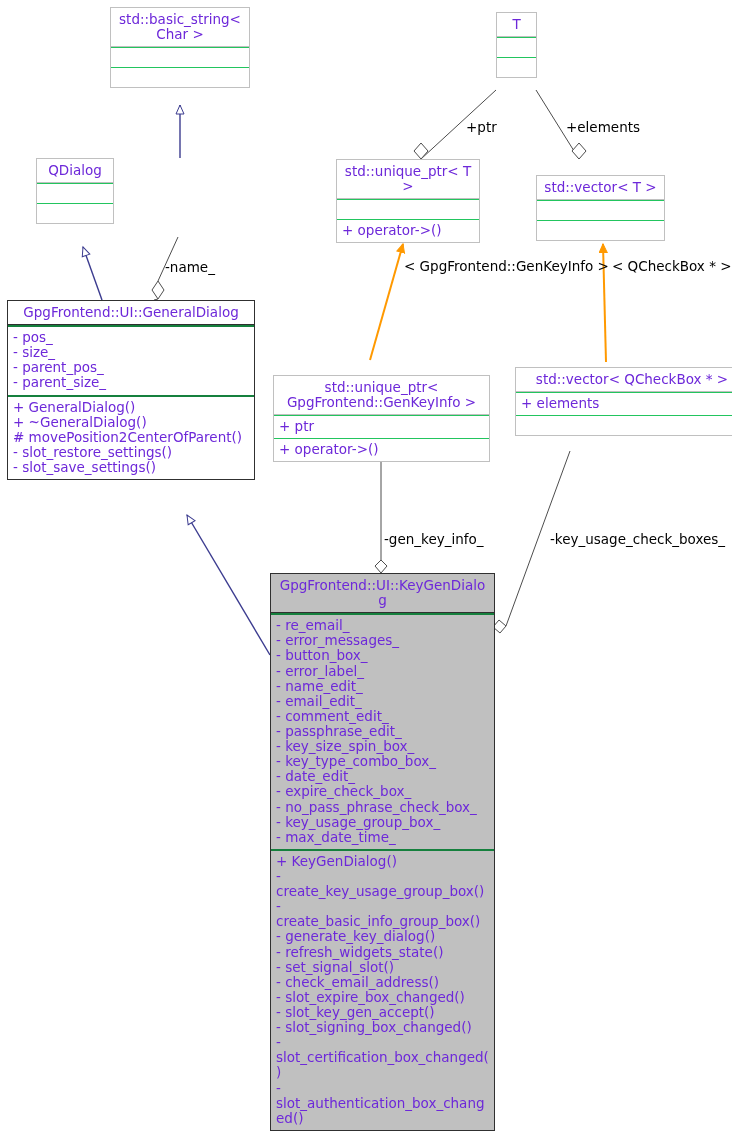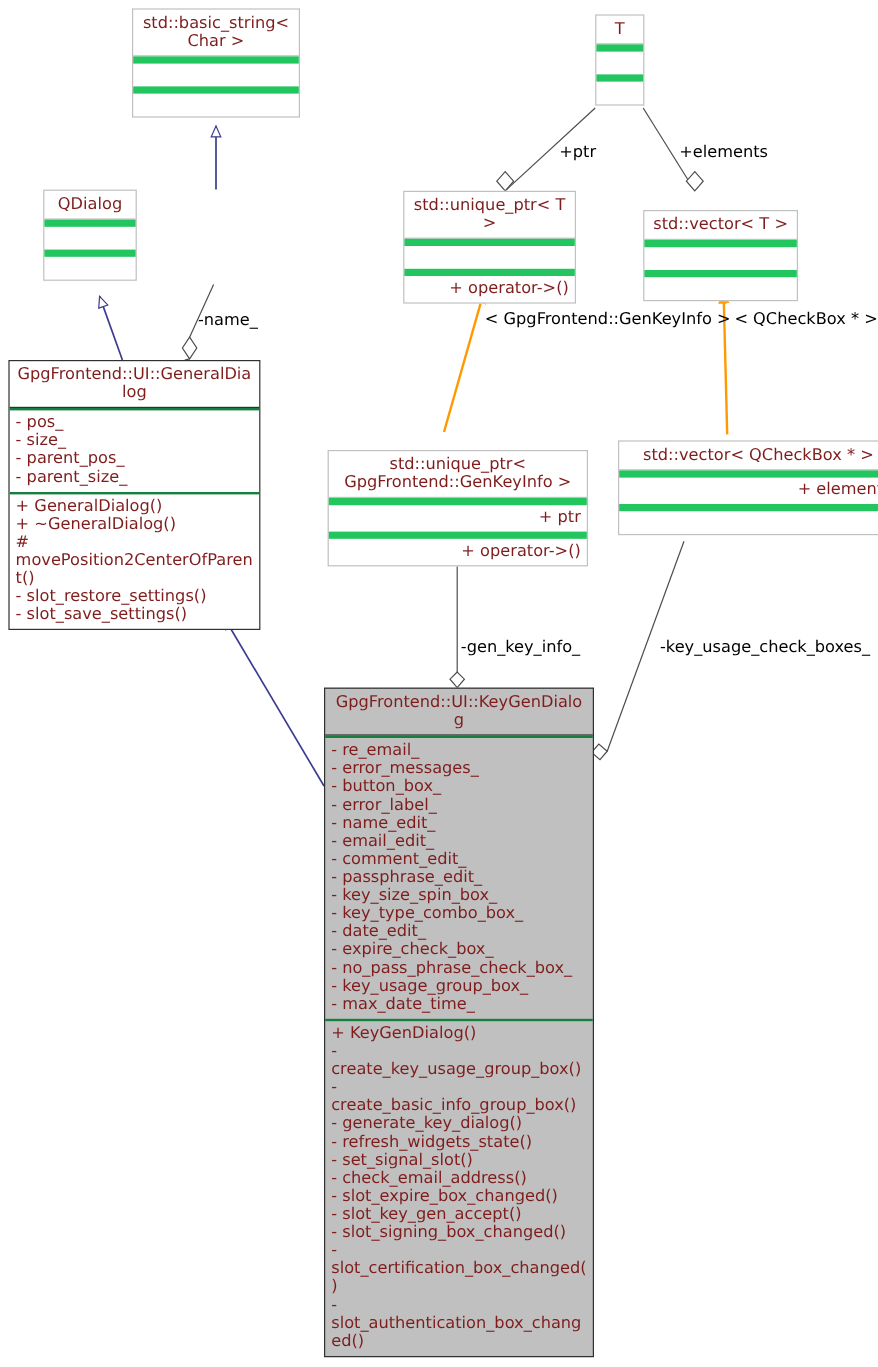--- a/index.html
+++ b/index.html
@@ -25,21 +25,21 @@
     height: 1139px;
     pointer-events: none;
   }
   .uml-class {
     position: absolute;
     box-sizing: border-box;
     background: #ffffff;
     border: 1px solid #c0c0c0;
     font-size: 13.5px;
     line-height: 1.12;
-    color: #7f1d1d;
+    color: #6d28d9;
     z-index: 5;
   }
   .uml-class.highlight {
     background: #c0c0c0;
     border: 1px solid #303030;
   }
   .uml-title {
     text-align: center;
     padding: 4px 5px 4px 5px;
     white-space: normal;
@@ -52,22 +52,21 @@
     border-bottom: 1px solid #c0c0c0;
   }
   .uml-section {
     padding: 3px 5px 4px 5px;
     text-align: left;
   }
   .uml-class.highlight > .uml-section {
     border-top: 2px solid #15803d;
   }
   .uml-class:not(.highlight) > .uml-section.bordered {
-    border-top: 6px solid #22c55e;
-    text-align: right;
+    border-top: 1px solid #22c55e;
   }
   .uml-section.empty {
     min-height: 19px;
     padding: 0;
   }
   .uml-row {
     white-space: normal;
     word-break: break-word;
     padding: 0;
     margin: 0;
@@ -168,21 +167,21 @@
       <div class="uml-row">+ operator-&gt;()</div>
     </div>
   </div>
 
   <div class="uml-class" style="left:536px; top:175px; width:129px;">
     <div class="uml-title">std::vector&lt; T &gt;</div>
     <div class="uml-section empty bordered"></div>
     <div class="uml-section empty bordered"></div>
   </div>
 
-  <div class="uml-class highlight" style="left:7px; top:300px; width:210px; background:#ffffff;">
+  <div class="uml-class highlight" style="left:7px; top:300px; width:248px; background:#ffffff;">
     <div class="uml-title">GpgFrontend::UI::GeneralDialog</div>
     <div class="uml-section">
       <div class="uml-row">- pos_</div>
       <div class="uml-row">- size_</div>
       <div class="uml-row">- parent_pos_</div>
       <div class="uml-row">- parent_size_</div>
     </div>
     <div class="uml-section">
       <div class="uml-row">+ GeneralDialog()</div>
       <div class="uml-row">+ ~GeneralDialog()</div>

